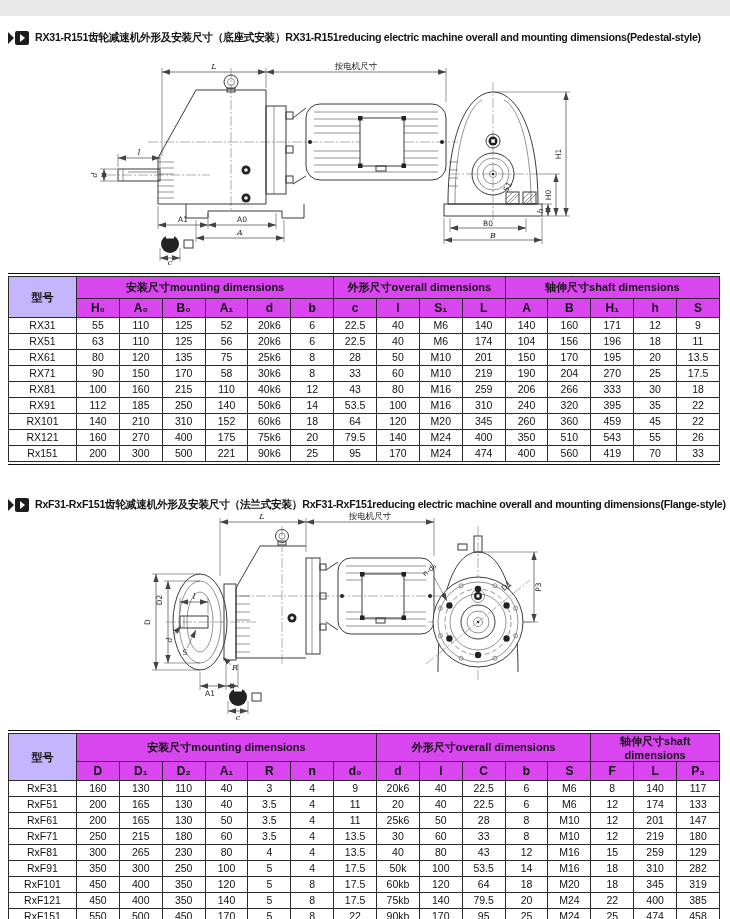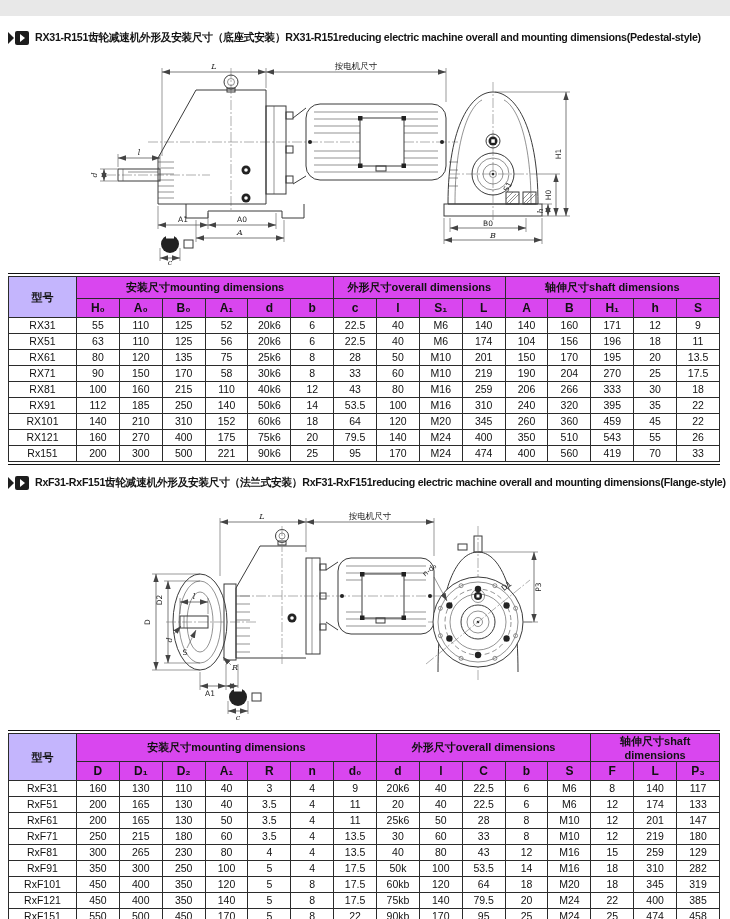--- a/index.html
+++ b/index.html
@@ -4,21 +4,21 @@
 <style>
   html,body{margin:0;padding:0;background:#e8e8e8;}
   body{font-family:"Liberation Sans","DejaVu Sans",sans-serif;}
   .page{position:relative;width:730px;height:919px;background:#fff;margin:16px auto;overflow:hidden;}
   .sec-h{position:absolute;left:8px;width:718px;display:flex;align-items:center;white-space:nowrap;overflow:hidden;}
   .sec-h .txt{font-size:11px;font-weight:bold;letter-spacing:-0.3px;color:#141414;transform:scaleX(.97);transform-origin:left center;}
   .blt{display:inline-flex;align-items:center;margin-right:6px;flex:none;}
   .blt-tri{width:0;height:0;border-top:6px solid transparent;border-bottom:6px solid transparent;border-left:6px solid #1d1d1d;margin-right:1px;}
   .blt-sq{width:14px;height:14px;background:#1d1d1d;border-radius:2px;display:flex;align-items:center;justify-content:center;}
   .blt-chv{width:0;height:0;border-top:4px solid transparent;border-bottom:4px solid transparent;border-left:5px solid #fff;margin-left:1px;}
-  .h1{top:14px;} .h2{top:459px;}
+  .h1{top:14px;} .h2{top:481px;}
   .dw{position:absolute;left:0;}
   .dw1{top:46px;} .dw2{top:484px;}
   .tblwrap{position:absolute;left:8px;width:712px;border-top:1px solid #111;border-bottom:1px solid #111;padding:2px 0;background:#fff;}
   .t1{top:257px;} .t2{top:714px;}
   table{border-collapse:collapse;width:100%;table-layout:fixed;border:1.5px solid #111;}
   th,td{border:1px solid #2b2b2b;text-align:center;padding:0;overflow:hidden;color:#111;}
   th{background:#d946ef;font-weight:bold;}
   tr.grp-row th{height:21px;font-size:11px;}
   tr.sub-row th{height:18px;font-size:12px;}
   th.model-h{font-size:12px;background:#c4b5fd;}

